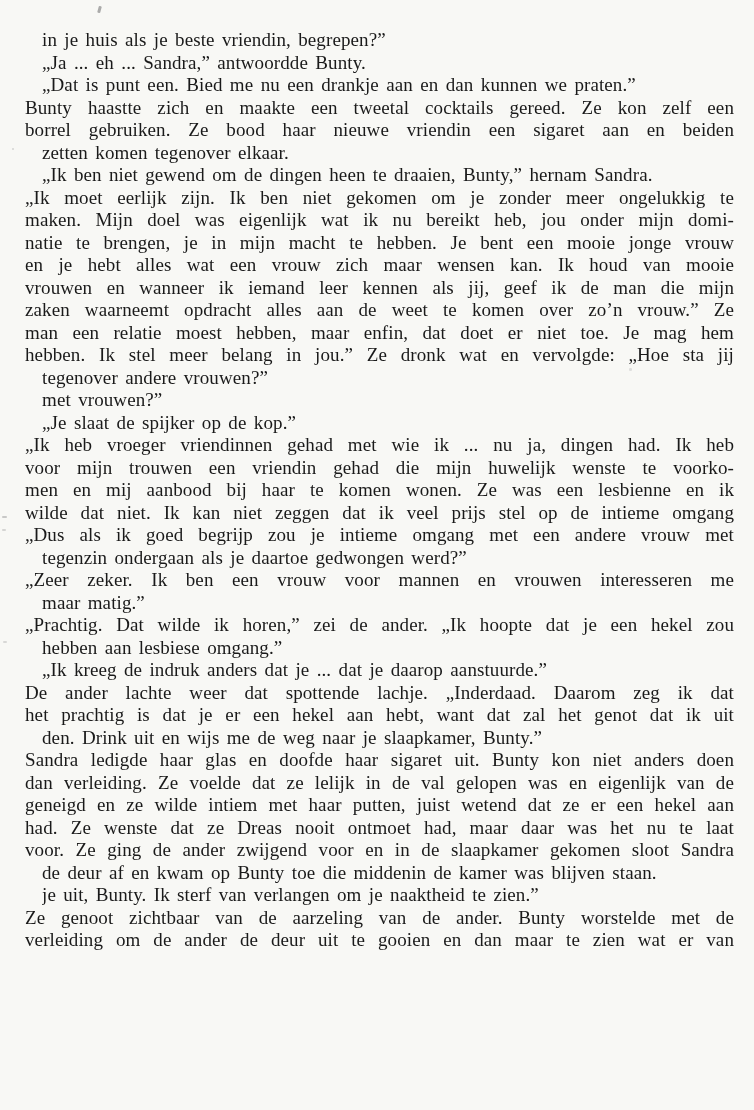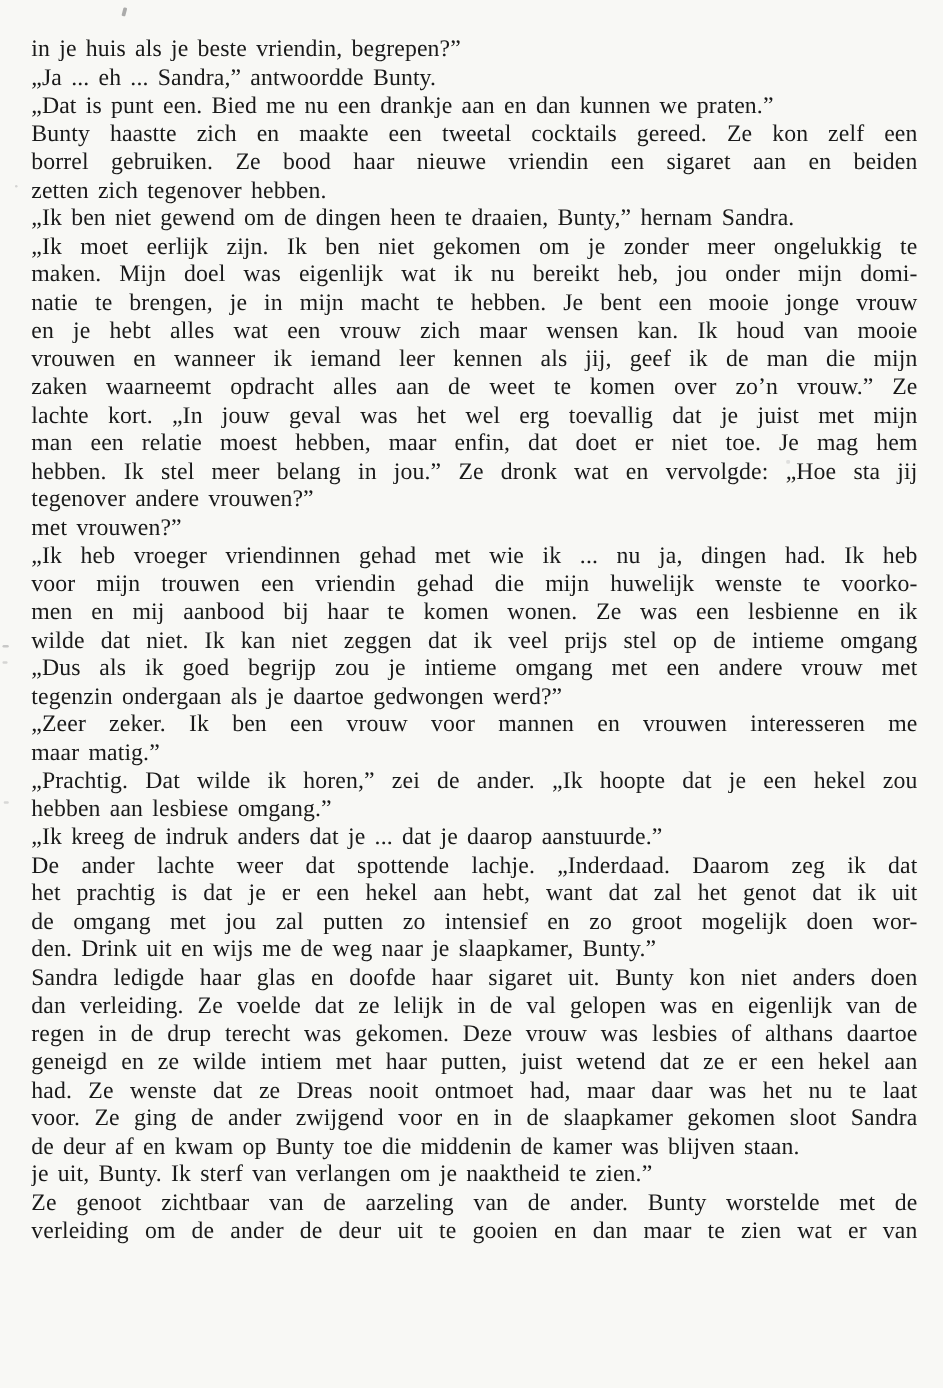--- a/index.html
+++ b/index.html
@@ -29,20 +29,21 @@
     word-spacing: 2.5px;
     text-align: justify;
     text-align-last: justify;
     white-space: normal;
     overflow: hidden;
     height: 22.5px;
   }
   .line.para-end {
     text-align: center;
     text-align-last: left;
+    margin-left: 17px;
   }
   
   .speck {
     position: absolute;
     border-radius: 1px;
     pointer-events: none;
   }
   .speck-1 { left: 98px;  top: 6px;   width: 3px; height: 7px; background: #8a8a8a; transform: rotate(15deg); opacity: .7; }
   .speck-2 { left: 2px;   top: 516px; width: 5px; height: 2px; background: #a8a8a8; opacity: .6; }
   .speck-3 { left: 2px;   top: 529px; width: 4px; height: 2px; background: #b2b2b2; opacity: .5; }
@@ -60,51 +61,49 @@
   <span class="speck speck-4"></span>
   <span class="speck speck-5"></span>
   <span class="speck speck-6"></span>
 
   <div class="text-block">
       <div class="line para-end">in je huis als je beste vriendin, begrepen?”</div>
       <div class="line para-end">„Ja ... eh ... Sandra,” antwoordde Bunty.</div>
       <div class="line para-end">„Dat is punt een. Bied me nu een drankje aan en dan kunnen we praten.”</div>
       <div class="line">Bunty haastte zich en maakte een tweetal cocktails gereed. Ze kon zelf een</div>
       <div class="line">borrel gebruiken. Ze bood haar nieuwe vriendin een sigaret aan en beiden</div>
-      <div class="line para-end">zetten zich tegenover hebben.</div>
+      <div class="line para-end">zetten komen tegenover elkaar.</div>
       <div class="line para-end">„Ik ben niet gewend om de dingen heen te draaien, Bunty,” hernam Sandra.</div>
       <div class="line">„Ik moet eerlijk zijn. Ik ben niet gekomen om je zonder meer ongelukkig te</div>
       <div class="line">maken. Mijn doel was eigenlijk wat ik nu bereikt heb, jou onder mijn domi-</div>
       <div class="line">natie te brengen, je in mijn macht te hebben. Je bent een mooie jonge vrouw</div>
       <div class="line">en je hebt alles wat een vrouw zich maar wensen kan. Ik houd van mooie</div>
       <div class="line">vrouwen en wanneer ik iemand leer kennen als jij, geef ik de man die mijn</div>
       <div class="line">zaken waarneemt opdracht alles aan de weet te komen over zo’n vrouw.” Ze</div>
-      <div class="line">lachte kort. „In jouw geval was het wel erg toevallig dat je juist met mijn</div>
       <div class="line">man een relatie moest hebben, maar enfin, dat doet er niet toe. Je mag hem</div>
       <div class="line">hebben. Ik stel meer belang in jou.” Ze dronk wat en vervolgde: „Hoe sta jij</div>
       <div class="line para-end">tegenover andere vrouwen?”</div>
       <div class="line para-end">met vrouwen?”</div>
+      <div class="line para-end">„Je slaat de spijker op de kop.”</div>
       <div class="line">„Ik heb vroeger vriendinnen gehad met wie ik ... nu ja, dingen had. Ik heb</div>
       <div class="line">voor mijn trouwen een vriendin gehad die mijn huwelijk wenste te voorko-</div>
       <div class="line">men en mij aanbood bij haar te komen wonen. Ze was een lesbienne en ik</div>
       <div class="line">wilde dat niet. Ik kan niet zeggen dat ik veel prijs stel op de intieme omgang</div>
       <div class="line">„Dus als ik goed begrijp zou je intieme omgang met een andere vrouw met</div>
       <div class="line para-end">tegenzin ondergaan als je daartoe gedwongen werd?”</div>
       <div class="line">„Zeer zeker. Ik ben een vrouw voor mannen en vrouwen interesseren me</div>
       <div class="line para-end">maar matig.”</div>
       <div class="line">„Prachtig. Dat wilde ik horen,” zei de ander. „Ik hoopte dat je een hekel zou</div>
       <div class="line para-end">hebben aan lesbiese omgang.”</div>
       <div class="line para-end">„Ik kreeg de indruk anders dat je ... dat je daarop aanstuurde.”</div>
       <div class="line">De ander lachte weer dat spottende lachje. „Inderdaad. Daarom zeg ik dat</div>
       <div class="line">het prachtig is dat je er een hekel aan hebt, want dat zal het genot dat ik uit</div>
-      <div class="line">de omgang met jou zal putten zo intensief en zo groot mogelijk doen wor-</div>
       <div class="line para-end">den. Drink uit en wijs me de weg naar je slaapkamer, Bunty.”</div>
       <div class="line">Sandra ledigde haar glas en doofde haar sigaret uit. Bunty kon niet anders doen</div>
       <div class="line">dan verleiding. Ze voelde dat ze lelijk in de val gelopen was en eigenlijk van de</div>
-      <div class="line">regen in de drup terecht was gekomen. Deze vrouw was lesbies of althans daartoe</div>
       <div class="line">geneigd en ze wilde intiem met haar putten, juist wetend dat ze er een hekel aan</div>
       <div class="line">had. Ze wenste dat ze Dreas nooit ontmoet had, maar daar was het nu te laat</div>
       <div class="line">voor. Ze ging de ander zwijgend voor en in de slaapkamer gekomen sloot Sandra</div>
       <div class="line para-end">de deur af en kwam op Bunty toe die middenin de kamer was blijven staan.</div>
       <div class="line para-end">je uit, Bunty. Ik sterf van verlangen om je naaktheid te zien.”</div>
       <div class="line">Ze genoot zichtbaar van de aarzeling van de ander. Bunty worstelde met de</div>
       <div class="line">verleiding om de ander de deur uit te gooien en dan maar te zien wat er van</div>
     </div>
 </div>
 

